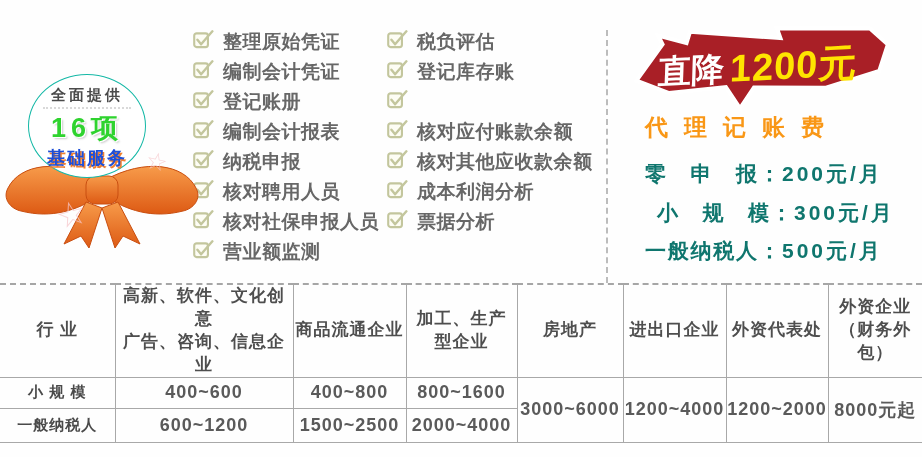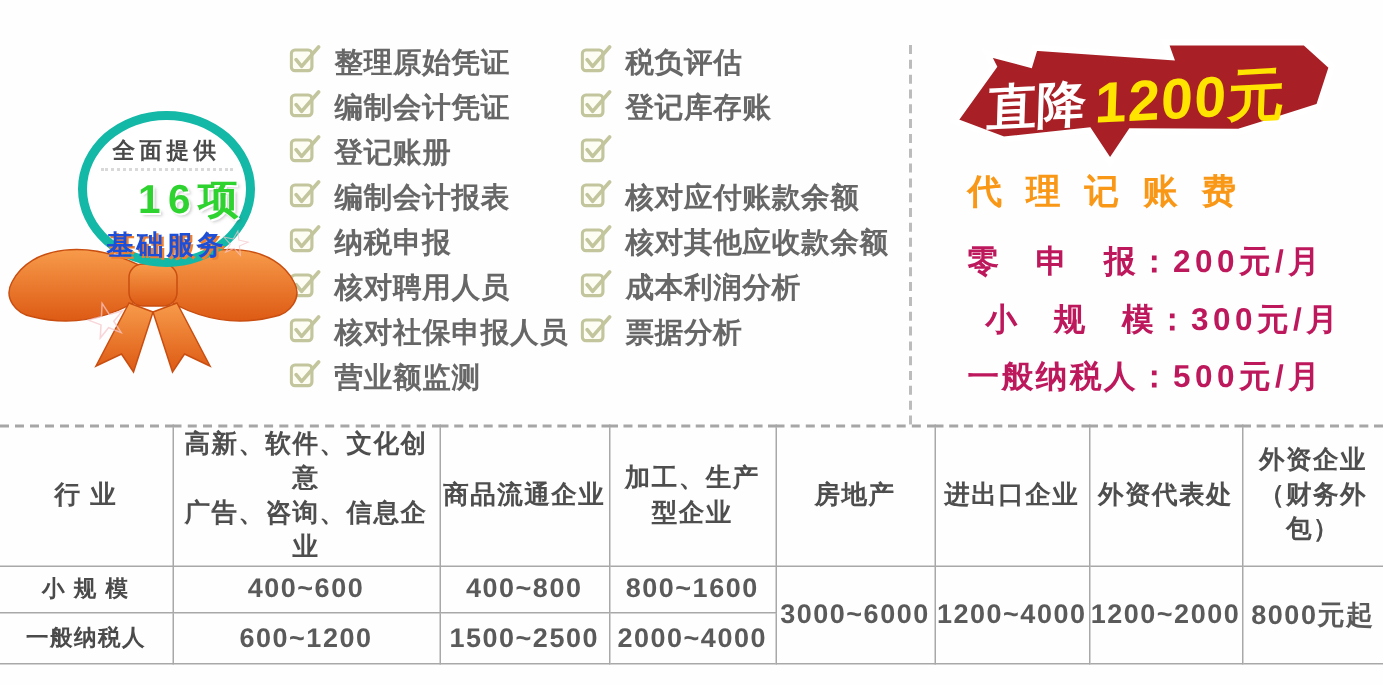--- a/index.html
+++ b/index.html
@@ -8,28 +8,28 @@
     position:relative; width:922px; height:457px; background:#fefefe;
     font-family:"Liberation Sans","DejaVu Sans",sans-serif; overflow:hidden;
   }
 
   
   .badge { position:absolute; left:8px; top:56px; width:190px; height:196px; }
   .badge-star { position:absolute; color:#f6c7cb; opacity:.75; z-index:3; font-weight:bold; }
   .badge-star.s1 { left:48px; top:138px; font-size:34px; transform:rotate(-15deg); }
   .badge-star.s2 { left:138px; top:92px; font-size:24px; transform:rotate(12deg); }
   .badge-circle {
-    position:absolute; left:44px; top:18px; width:118px; height:104px; z-index:2;
-    background:#ffffff; border:6px solid #14b8a6; border-radius:50%;
+    position:absolute; left:20px; top:18px; width:118px; height:104px; z-index:2;
+    background:#ffffff; border:1px solid #14b8a6; border-radius:50%;
     text-align:center;
   }
   .badge-line1 { margin-top:11px; font-size:15px; font-weight:bold; letter-spacing:3px; color:#4a4a4a; white-space:nowrap; }
   .badge-dots  { width:88px; margin:2px auto 1px auto; border-top:2px dotted #d9d9d9; }
   .badge-line2 { font-size:27px; font-weight:bold; letter-spacing:5px; color:#2fd32f;
-                 text-shadow:1px 1px 0 #ffffff,2px 2px 2px rgba(60,60,60,.25); white-space:nowrap;text-align:right; }
+                 text-shadow:1px 1px 0 #ffffff,2px 2px 2px rgba(60,60,60,.25); white-space:nowrap; }
   .badge-line3 { font-size:18px; font-weight:bold; letter-spacing:2px; color:#1d4ed8;
                  text-shadow:1.5px 1.5px 0 #ef8030; white-space:nowrap; }
   .badge-ribbon { position:absolute; left:-4px; top:102px; width:196px; height:92px; z-index:1; }
 
   
   .checklist { position:absolute; top:29px; }
   .checklist.col1 { left:193px; }
   .checklist.col2 { left:387px; }
   .check-item { display:flex; align-items:flex-start; height:30px; }
   .check-icon { width:21px; height:20px; margin-right:9px; flex:0 0 auto; }
@@ -39,21 +39,21 @@
 
   
   .banner { position:absolute; left:632px; top:26px; width:264px; height:86px; transform:rotate(-3deg); }
   .banner svg { position:absolute; left:0; top:0; }
   .banner-text { position:absolute; left:26px; top:16px; display:flex; align-items:center; transform:skewX(-5deg); white-space:nowrap; }
   .banner-prefix { font-size:33px; font-weight:bold; color:#ffffff; letter-spacing:0; }
   .banner-amount { font-size:38px; font-weight:bold; color:#ffe400; margin-left:6px; letter-spacing:1px; }
 
   .price-title { position:absolute; left:645px; top:112px; font-size:23px; font-weight:bold;
                  color:#f99716; letter-spacing:16px; white-space:nowrap; }
-  .price-row { position:absolute; left:645px; white-space:nowrap; font-weight:bold; color:#be185d; font-size:21px; }
+  .price-row { position:absolute; left:645px; white-space:nowrap; font-weight:bold; color:#0f766e; font-size:21px; }
   .price-row.p1 { top:160px; } .price-row.p2 { top:199px;margin-left:12px; } .price-row.p3 { top:237px; }
   .price-label { display:inline-block; width:112px; text-align:justify; text-align-last:justify; vertical-align:bottom; }
   .price-colon { display:inline-block; margin:0 2px; }
   .price-value { letter-spacing:3px; }
 
   
   table.pricing {
     position:absolute; left:0; top:283px; width:922px; table-layout:fixed;
     border-collapse:collapse; border-top:2px dashed #a6a6a6; border-bottom:1px solid #a8a8a8;
   }

